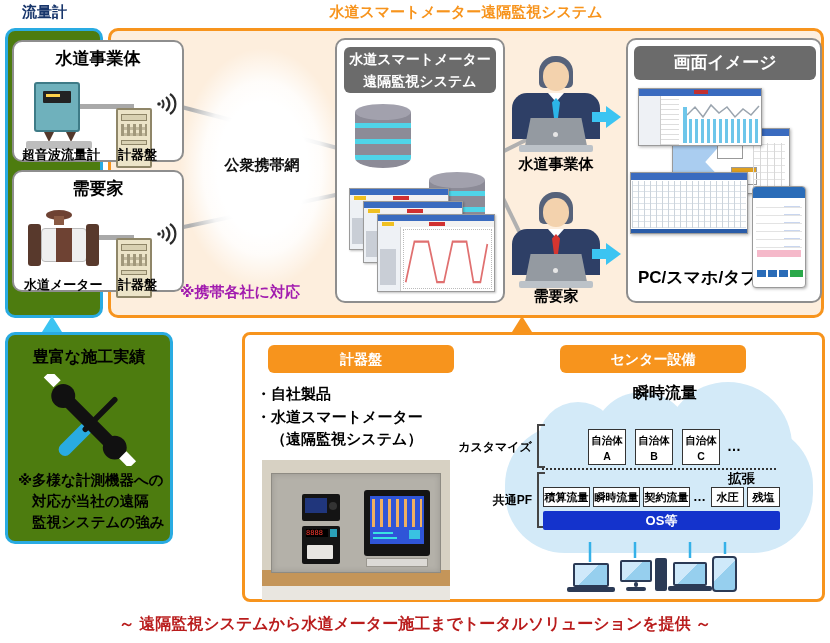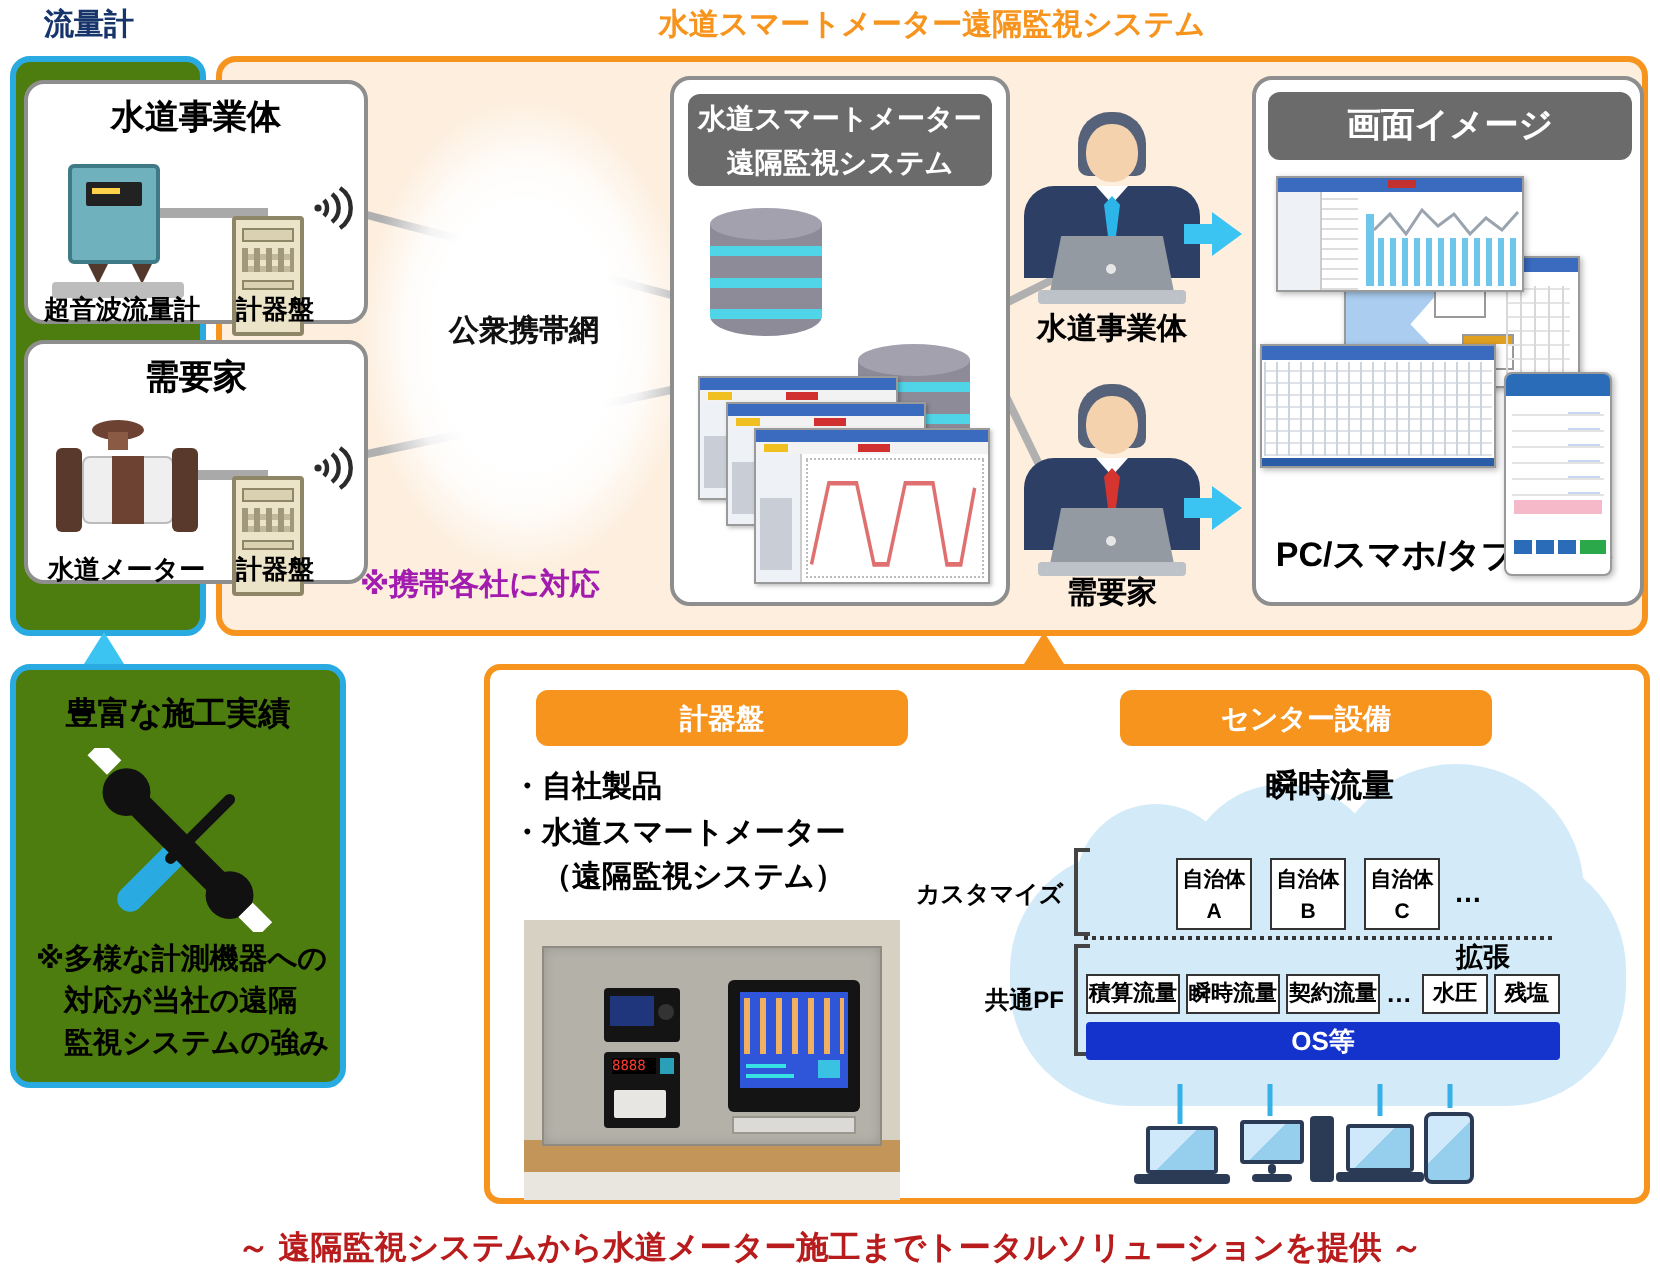--- a/index.html
+++ b/index.html
@@ -362,21 +362,21 @@
   </div>
 
   <div class="abs pill" style="left:560px;top:345px;width:186px;height:28px">センター設備</div>
   <div class="abs bold ctr" style="left:590px;top:383px;width:150px;font-size:16px;z-index:5">瞬時流量</div>
 
   <div class="cloud-part" style="left:505px;top:425px;width:308px;height:128px;border-radius:60px;z-index:3"></div>
   <div class="cloud-part" style="left:538px;top:402px;width:80px;height:80px;border-radius:50%;z-index:3"></div>
   <div class="cloud-part" style="left:592px;top:392px;width:100px;height:100px;border-radius:50%;z-index:3"></div>
   <div class="cloud-part" style="left:664px;top:382px;width:128px;height:128px;border-radius:50%;z-index:3"></div>
 
-  <div class="abs bold" style="left:458px;top:439px;width:74px;font-size:12px;text-align:left;z-index:5">カスタマイズ</div>
+  <div class="abs bold" style="left:458px;top:439px;width:74px;font-size:12px;text-align:center;z-index:5">カスタマイズ</div>
   <div class="bracket" style="left:537px;top:424px;height:44px"></div>
   <div class="sq" style="left:588px;top:429px;width:38px;height:36px;font-size:10.5px;line-height:1.5;padding-top:3px">
     <div>自治体</div>
       <div>A</div>
   </div>
   <div class="sq" style="left:635px;top:429px;width:38px;height:36px;font-size:10.5px;line-height:1.5;padding-top:3px">
     <div>自治体</div>
       <div>B</div>
   </div>
   <div class="sq" style="left:682px;top:429px;width:38px;height:36px;font-size:10.5px;line-height:1.5;padding-top:3px">

